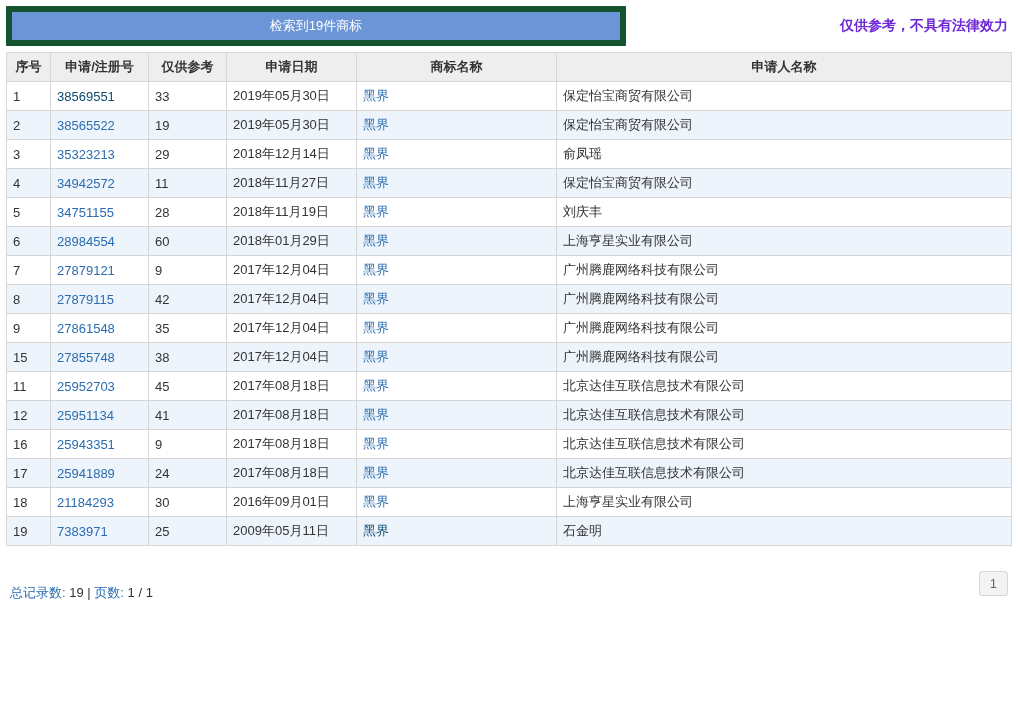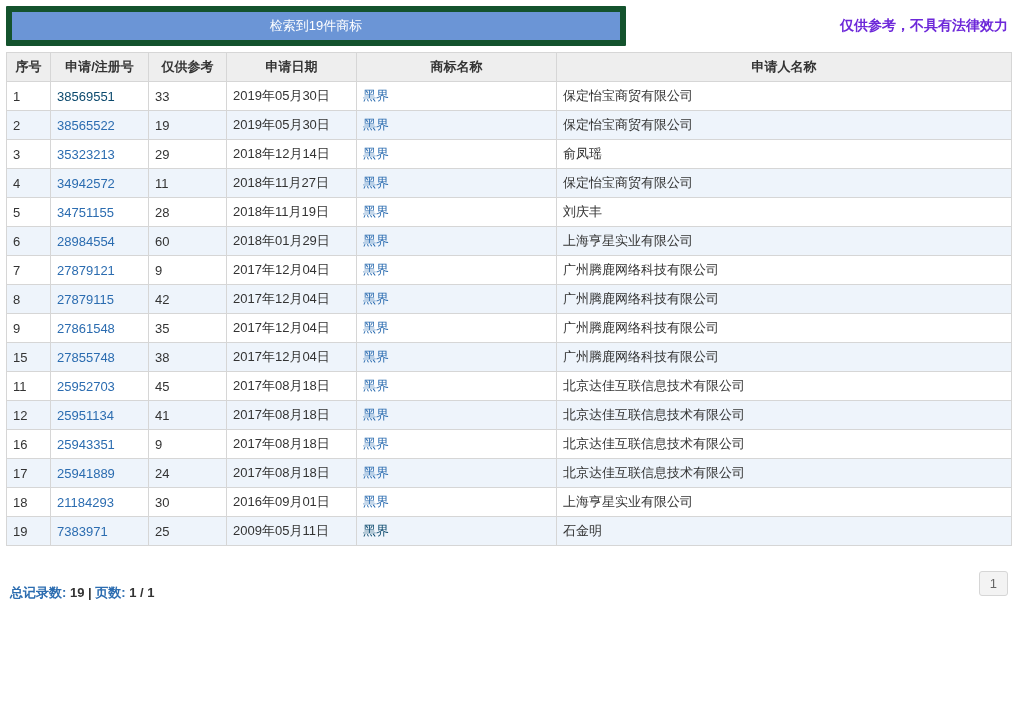--- a/index.html
+++ b/index.html
@@ -77,21 +77,21 @@
   }
   .footer {
     display: flex;
     align-items: center;
     justify-content: space-between;
     padding: 18px 4px 8px 4px;
     font-size: 13px;
   }
   .footer-left {
     color: #2b6cb0;
-    font-weight: bold;
+    font-weight: normal;
     margin-top: 20px;
   }
   .footer-left .val {
     color: #333;
   }
   .page-btn {
     border: 1px solid #d6d6d6;
     background: #f3f3f3;
     color: #666;
     padding: 4px 10px;

